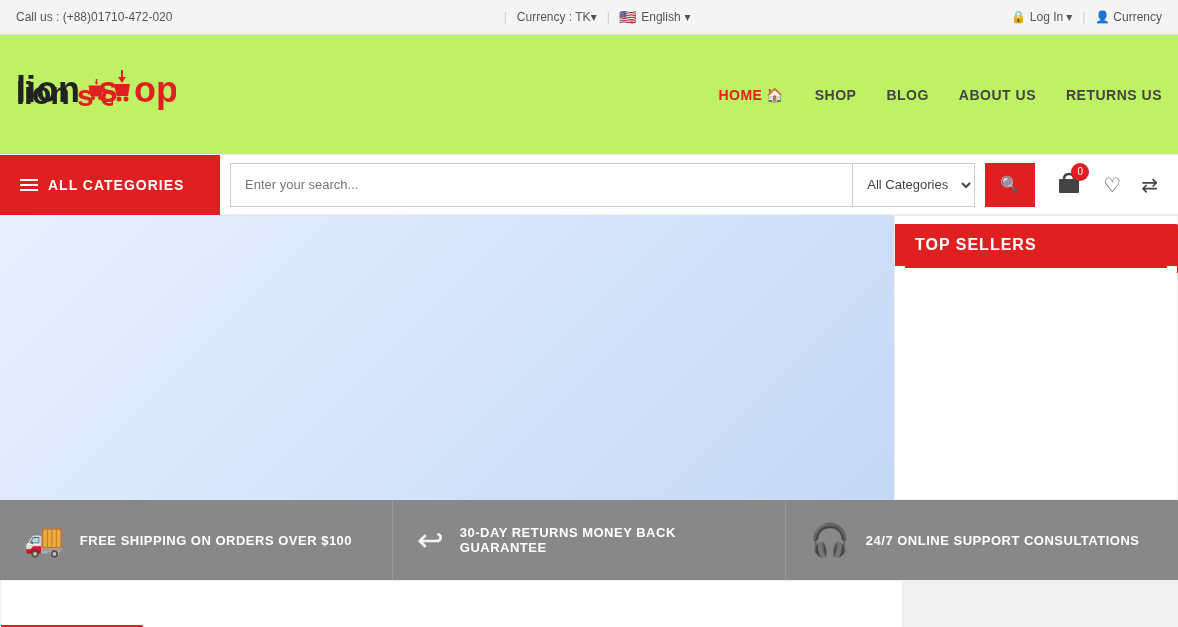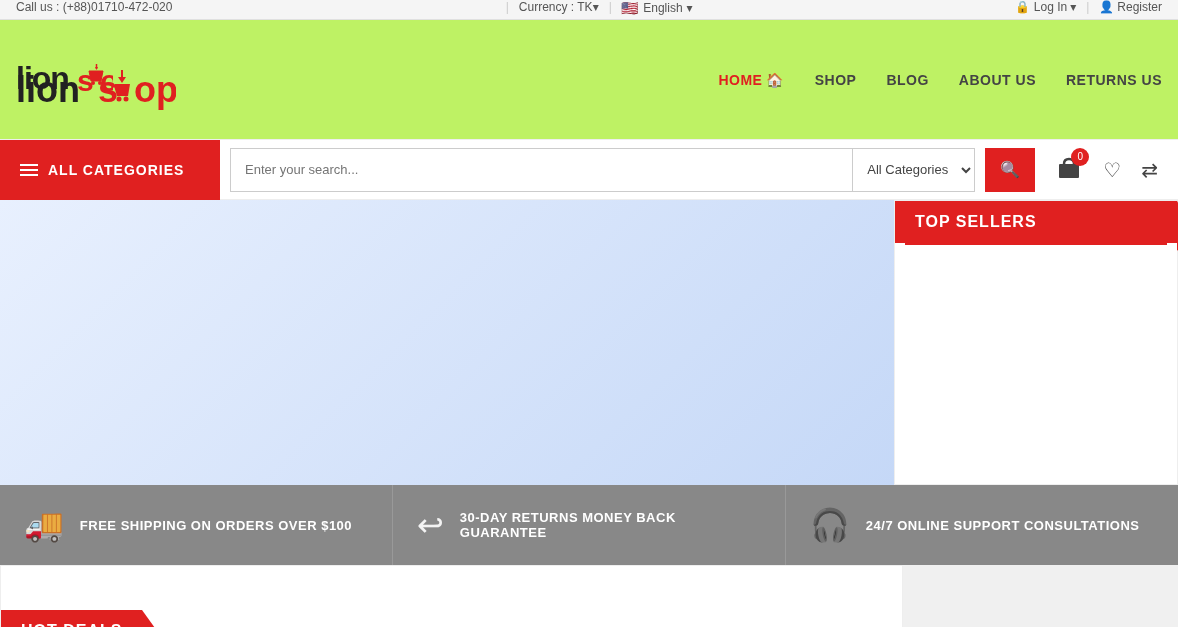--- a/index.html
+++ b/index.html
@@ -3,23 +3,23 @@
   <meta charset="utf-8">
   <style>
     * { box-sizing: border-box; margin: 0; padding: 0; }
     body { font-family: Arial, sans-serif; background: #fff; width: 1178px; }
 
     
     .top-bar {
       background: #f5f5f5;
       border-bottom: 1px solid #e0e0e0;
       display: flex;
-      align-items: flex-start;
+      align-items: center;
       padding: 0 16px;
-      height: 20px;
+      height: 35px;
       font-size: 12px;
       color: #555;
     }
     .top-bar .call { margin-right: auto; }
     .top-bar .divider { color: #ccc; margin: 0 10px; }
     .top-bar .currency { display: flex; align-items: center; gap: 0; }
     .top-bar .language { display: flex; align-items: center; gap: 4px; }
     .top-bar .flag { font-size: 14px; }
     .top-bar .auth { margin-left: auto; display: flex; align-items: center; gap: 10px; }
     .top-bar .auth a { color: #555; text-decoration: none; font-size: 12px; display: flex; align-items: center; gap: 3px; }
@@ -152,20 +152,21 @@
       background: #e02020;
       color: #fff;
       font-size: 16px;
       font-weight: bold;
       letter-spacing: 1px;
       padding: 12px 20px;
       display: flex;
       align-items: center;
       gap: 8px;
       position: relative;
+      margin-top: 8px;
     }
     .top-sellers-header::after {
       content: '';
       position: absolute;
       right: -18px;
       top: 0;
       width: 0;
       height: 0;
       border-top: 25px solid transparent;
       border-bottom: 25px solid transparent;
@@ -273,21 +274,21 @@
   </span>
   <div class="auth">
     <a href="#">
       <span>🔒</span>
       <span>Log In</span>
       <span>▾</span>
     </a>
     <span class="auth-divider">|</span>
     <a href="#">
       <span>👤</span>
-      <span>Register</span>
+      <span>Currency</span>
     </a>
   </div>
 </div>
 
 <div class="header">
   <div class="logo-area">
     <span class="logo-text">
       <span style="color:#222;">lion</span>
       <span style="color:#e02020; position:relative; display:inline-block;">
         

